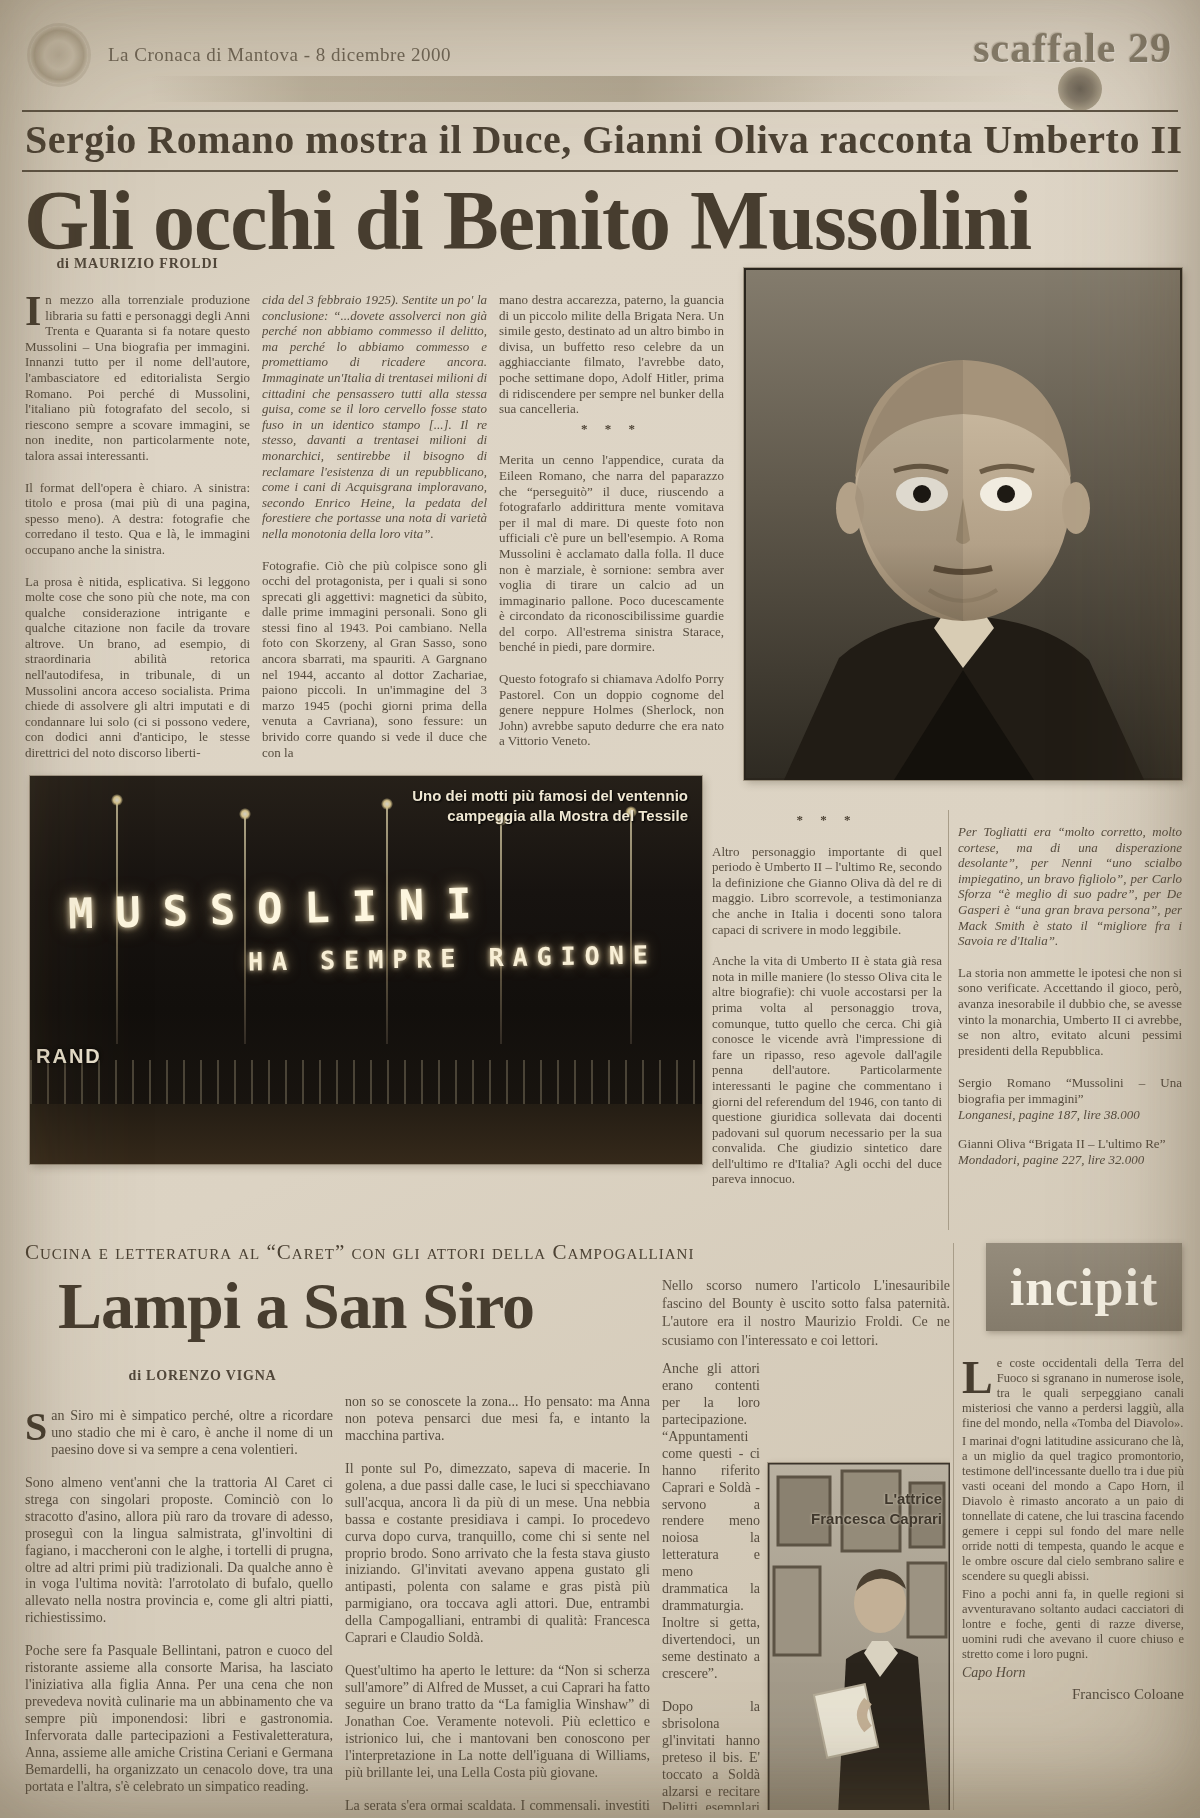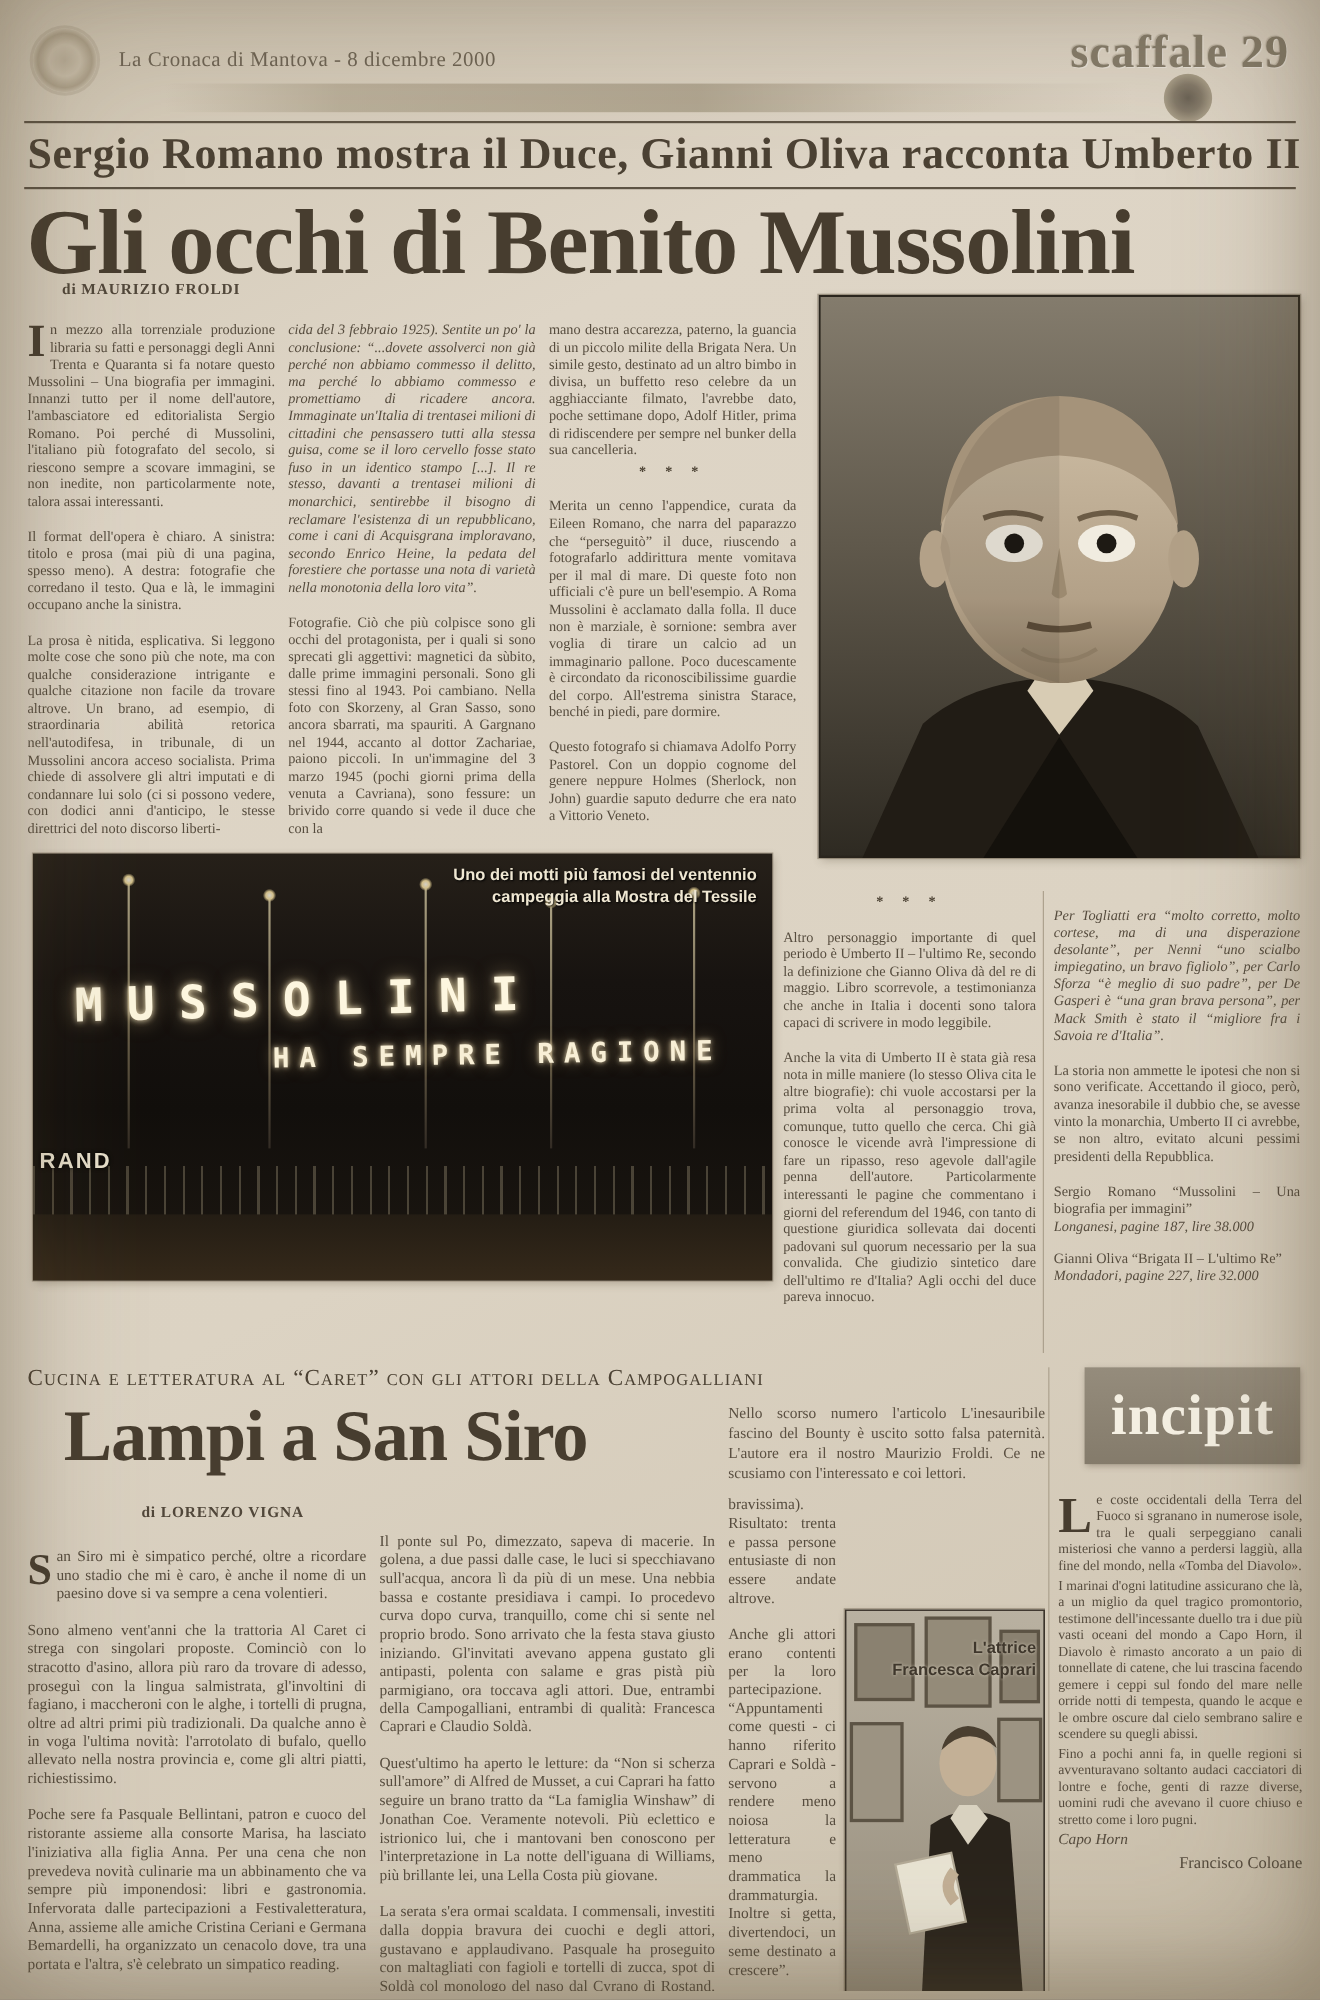--- a/index.html
+++ b/index.html
@@ -98,21 +98,21 @@
     <p>La prosa è nitida, esplicativa. Si leggono molte cose che sono più che note, ma con qualche considerazione intrigante e qualche citazione non facile da trovare altrove. Un brano, ad esempio, di straordinaria abilità retorica nell'autodifesa, in tribunale, di un Mussolini ancora acceso socialista. Prima chiede di assolvere gli altri imputati e di condannare lui solo (ci si possono vedere, con dodici anni d'anticipo, le stesse direttrici del noto discorso liberti-</p>
   </div>
   <div class="abs col b1" style="left:262px;top:276px;width:225px;height:528px;overflow:hidden;">
     <p class="quote">cida del 3 febbraio 1925). Sentite un po' la conclusione: “...dovete assolverci non già perché non abbiamo commesso il delitto, ma perché lo abbiamo commesso e promettiamo di ricadere ancora. Immaginate un'Italia di trentasei milioni di cittadini che pensassero tutti alla stessa guisa, come se il loro cervello fosse stato fuso in un identico stampo [...]. Il re stesso, davanti a trentasei milioni di monarchici, sentirebbe il bisogno di reclamare l'esistenza di un repubblicano, come i cani di Acquisgrana imploravano, secondo Enrico Heine, la pedata del forestiere che portasse una nota di varietà nella monotonia della loro vita”.</p>
     <p>Fotografie. Ciò che più colpisce sono gli occhi del protagonista, per i quali si sono sprecati gli aggettivi: magnetici da sùbito, dalle prime immagini personali. Sono gli stessi fino al 1943. Poi cambiano. Nella foto con Skorzeny, al Gran Sasso, sono ancora sbarrati, ma spauriti. A Gargnano nel 1944, accanto al dottor Zachariae, paiono piccoli. In un'immagine del 3 marzo 1945 (pochi giorni prima della venuta a Cavriana), sono fessure: un brivido corre quando si vede il duce che con la</p>
   </div>
   <div class="abs col b1" style="left:499px;top:276px;width:225px;height:528px;overflow:hidden;">
     <p>mano destra accarezza, paterno, la guancia di un piccolo milite della Brigata Nera. Un simile gesto, destinato ad un altro bimbo in divisa, un buffetto reso celebre da un agghiacciante filmato, l'avrebbe dato, poche settimane dopo, Adolf Hitler, prima di ridiscendere per sempre nel bunker della sua cancelleria.</p>
     <p class="p-stars">* * *</p>
     <p>Merita un cenno l'appendice, curata da Eileen Romano, che narra del paparazzo che “perseguitò” il duce, riuscendo a fotografarlo addirittura mente vomitava per il mal di mare. Di queste foto non ufficiali c'è pure un bell'esempio. A Roma Mussolini è acclamato dalla folla. Il duce non è marziale, è sornione: sembra aver voglia di tirare un calcio ad un immaginario pallone. Poco ducescamente è circondato da riconoscibilissime guardie del corpo. All'estrema sinistra Starace, benché in piedi, pare dormire.</p>
-    <p>Questo fotografo si chiamava Adolfo Porry Pastorel. Con un doppio cognome del genere neppure Holmes (Sherlock, non John) guardie saputo dedurre che era nato a Vittorio Veneto.</p>
+    <p>Questo fotografo si chiamava Adolfo Porry Pastorel. Con un doppio cognome del genere neppure Holmes (Sherlock, non John) avrebbe saputo dedurre che era nato a Vittorio Veneto.</p>
   </div>
 
   <div class="abs photo" style="left:744px;top:268px;width:438px;height:512px;">
     <svg width="438" height="512" viewBox="0 0 438 512" xmlns="http://www.w3.org/2000/svg">
       <defs>
         <linearGradient id="bgv" x1="0" y1="0" x2="0" y2="1">
           <stop offset="0" stop-color="#847c6d"></stop>
             <stop offset=".45" stop-color="#5f584b"></stop>
             <stop offset="1" stop-color="#2e2a22"></stop>
         </linearGradient>
@@ -196,20 +196,21 @@
     <span>incipit</span>
   </div>
 
   <div class="abs col b3" style="left:25px;top:1392px;width:308px;height:418px;overflow:hidden;font-size:14px;line-height:1.21;">
     <p class="dcS">San Siro mi è simpatico perché, oltre a ricordare uno stadio che mi è caro, è anche il nome di un paesino dove si va sempre a cena volentieri.</p>
     <p>Sono almeno vent'anni che la trattoria Al Caret ci strega con singolari proposte. Cominciò con lo stracotto d'asino, allora più raro da trovare di adesso, proseguì con la lingua salmistrata, gl'involtini di fagiano, i maccheroni con le alghe, i tortelli di prugna, oltre ad altri primi più tradizionali. Da qualche anno è in voga l'ultima novità: l'arrotolato di bufalo, quello allevato nella nostra provincia e, come gli altri piatti, richiestissimo.</p>
     <p>Poche sere fa Pasquale Bellintani, patron e cuoco del ristorante assieme alla consorte Marisa, ha lasciato l'iniziativa alla figlia Anna. Per una cena che non prevedeva novità culinarie ma un abbinamento che va sempre più imponendosi: libri e gastronomia. Infervorata dalle partecipazioni a Festivaletteratura, Anna, assieme alle amiche Cristina Ceriani e Germana Bemardelli, ha organizzato un cenacolo dove, tra una portata e l'altra, s'è celebrato un simpatico reading.</p>
     <p>Era un po' che non andavo a trovare Pasquale e, appena la figlia mi ha avvisato, ho aderito alla serata. Forse, sono sincero, pensando più al cibo che al resto. Al momento di partire ho poi avuto qualche perplessità. C'era foschia, e San Siro è un Rio Bo piantato fra San Benedetto e Quingentole -</p>
   </div>
   <div class="abs col b3" style="left:345px;top:1378px;width:305px;height:432px;overflow:hidden;font-size:14px;line-height:1.21;">
+    <p>non so se conoscete la zona... Ho pensato: ma Anna non poteva pensarci due mesi fa, e intanto la macchina partiva.</p>
     <p>Il ponte sul Po, dimezzato, sapeva di macerie. In golena, a due passi dalle case, le luci si specchiavano sull'acqua, ancora lì da più di un mese. Una nebbia bassa e costante presidiava i campi. Io procedevo curva dopo curva, tranquillo, come chi si sente nel proprio brodo. Sono arrivato che la festa stava giusto iniziando. Gl'invitati avevano appena gustato gli antipasti, polenta con salame e gras pistà più parmigiano, ora toccava agli attori. Due, entrambi della Campogalliani, entrambi di qualità: Francesca Caprari e Claudio Soldà.</p>
     <p>Quest'ultimo ha aperto le letture: da “Non si scherza sull'amore” di Alfred de Musset, a cui Caprari ha fatto seguire un brano tratto da “La famiglia Winshaw” di Jonathan Coe. Veramente notevoli. Più eclettico e istrionico lui, che i mantovani ben conoscono per l'interpretazione in La notte dell'iguana di Williams, più brillante lei, una Lella Costa più giovane.</p>
     <p>La serata s'era ormai scaldata. I commensali, investiti dalla doppia bravura dei cuochi e degli attori, gustavano e applaudivano. Pasquale ha proseguito con maltagliati con fagioli e tortelli di zucca, spot di Soldà col monologo del naso dal Cyrano di Rostand, palla nuovamente ai Bellintani con cotechino e spinaci e l'attesa lingua. Ultimo raid di Francesca con Una donna sola di Franca Rame (risate di gioia e di consenso,</p>
   </div>
   <div class="abs col b3" style="left:662px;top:1345px;width:288px;height:465px;overflow:hidden;font-size:14px;line-height:1.21;">
 
     <div class="photo" style="float:right;width:182px;height:352px;margin:118px 0 0 8px;position:relative;">
       <svg width="182" height="352" viewBox="0 0 182 352" xmlns="http://www.w3.org/2000/svg">
         <defs>
           <linearGradient id="wall" x1="0" y1="0" x2="0" y2="1">
@@ -232,21 +233,20 @@
         <path d="M96 190 L112 214 L130 190 L120 178 L104 178 Z" fill="#d9d2c0"></path>
 
         <rect x="52" y="226" width="52" height="64" fill="#e9e4d4" transform="rotate(-12 78 258)" stroke="#b4ab97" stroke-width="2"></rect>
         <path d="M100 238 Q88 252 100 266" stroke="#c3b096" stroke-width="10" fill="none"></path>
       </svg>
       <div class="actresscap">
         <div>L'attrice</div>
         <div>Francesca Caprari</div>
       </div>
     </div>
-    <p>bravissima). Risultato: trenta e passa persone entusiaste di non essere andate altrove.</p>
     <p>Anche gli attori erano contenti per la loro partecipazione. “Appuntamenti come questi - ci hanno riferito Caprari e Soldà - servono a rendere meno noiosa la letteratura e meno drammatica la drammaturgia. Inoltre si getta, divertendoci, un seme destinato a crescere”.</p>
     <p>Dopo la sbrisolona gl'invitati hanno preteso il bis. E' toccato a Soldà alzarsi e recitare Delitti esemplari dello scrittore spagnolo Max Aub, a cui è seguito un applauso che pareva di essere davvero in teatro. Un esperimento azzeccato, da trasformare in programma.</p>
   </div>
 
   <div class="abs vrule" style="left:953px;top:1243px;height:567px;"></div>
   <div class="abs col inc" style="left:962px;top:1356px;width:222px;height:454px;overflow:hidden;">
     <p class="dcL">Le coste occidentali della Terra del Fuoco si sgranano in numerose isole, tra le quali serpeggiano canali misteriosi che vanno a perdersi laggiù, alla fine del mondo, nella «Tomba del Diavolo».</p>
     <p>I marinai d'ogni latitudine assicurano che là, a un miglio da quel tragico promontorio, testimone dell'incessante duello tra i due più vasti oceani del mondo a Capo Horn, il Diavolo è rimasto ancorato a un paio di tonnellate di catene, che lui trascina facendo gemere i ceppi sul fondo del mare nelle orride notti di tempesta, quando le acque e le ombre oscure dal cielo sembrano salire e scendere su quegli abissi.</p>
     <p>Fino a pochi anni fa, in quelle regioni si avventuravano soltanto audaci cacciatori di lontre e foche, genti di razze diverse, uomini rudi che avevano il cuore chiuso e stretto come i loro pugni.</p>
     <p class="incsrc">Capo Horn</p>

